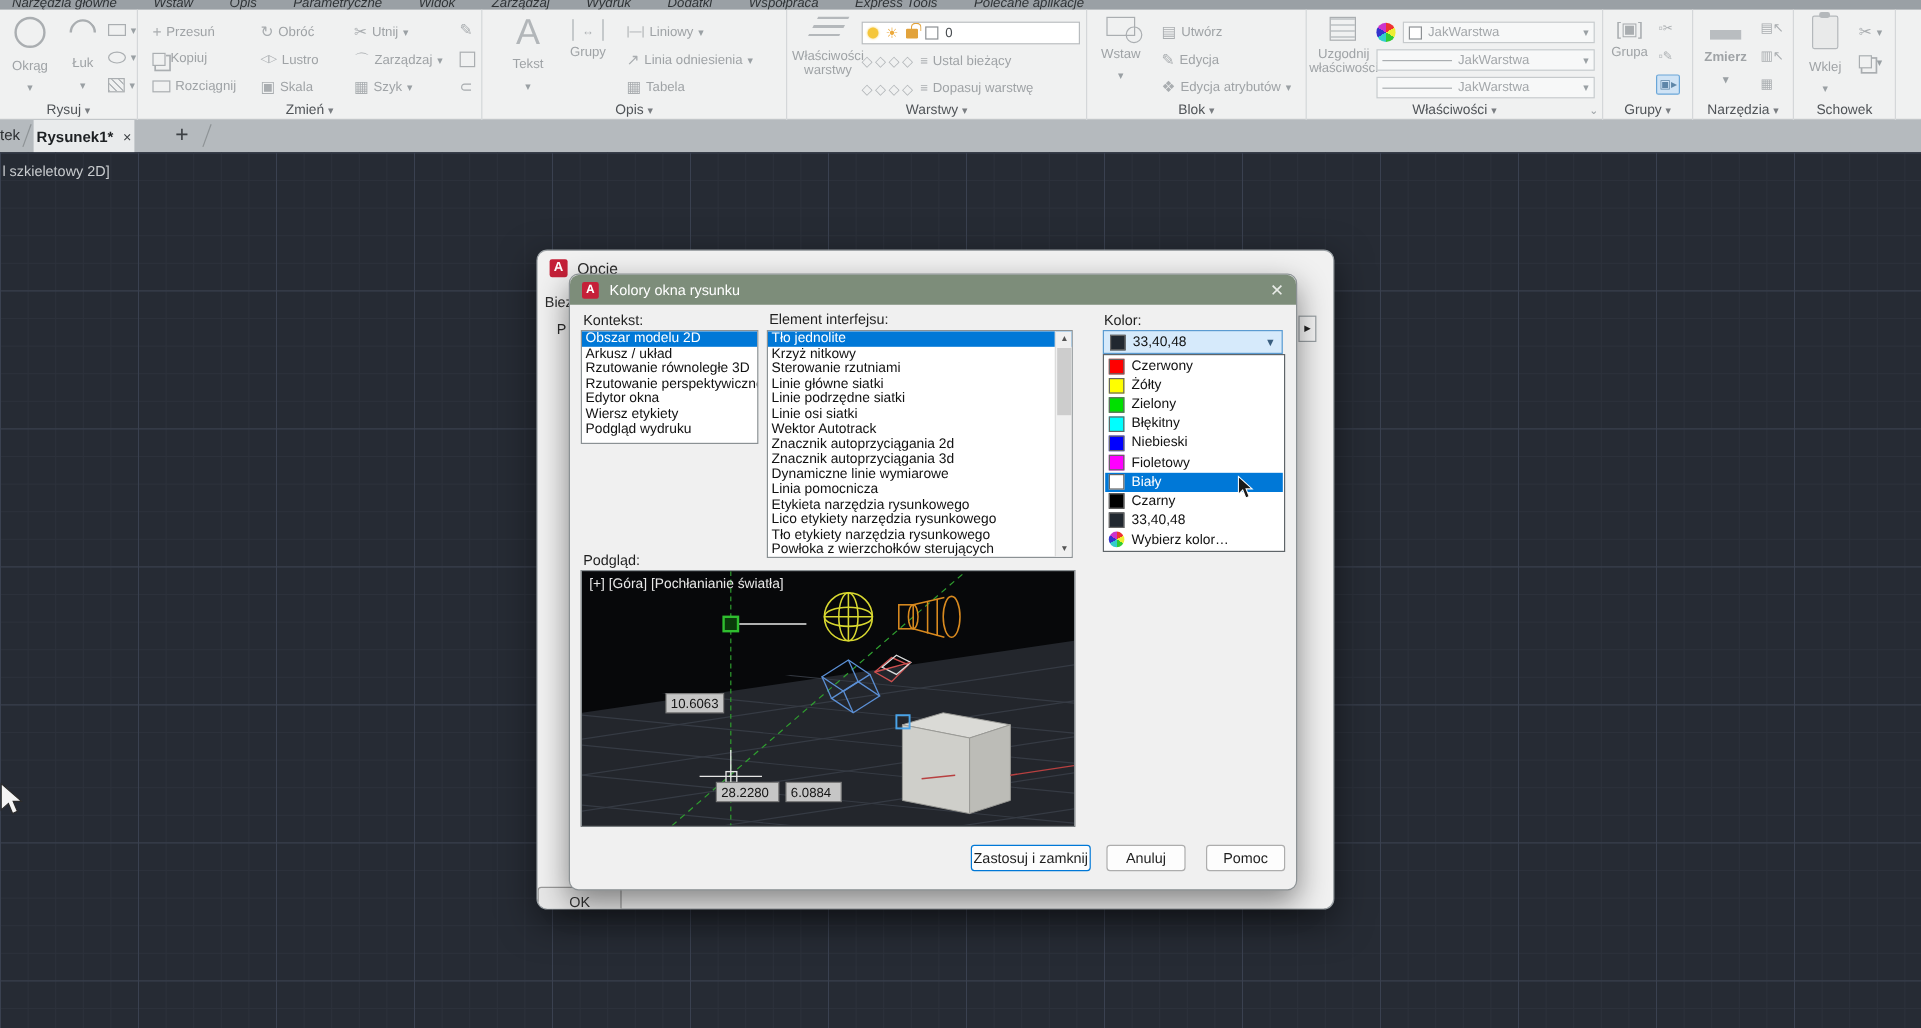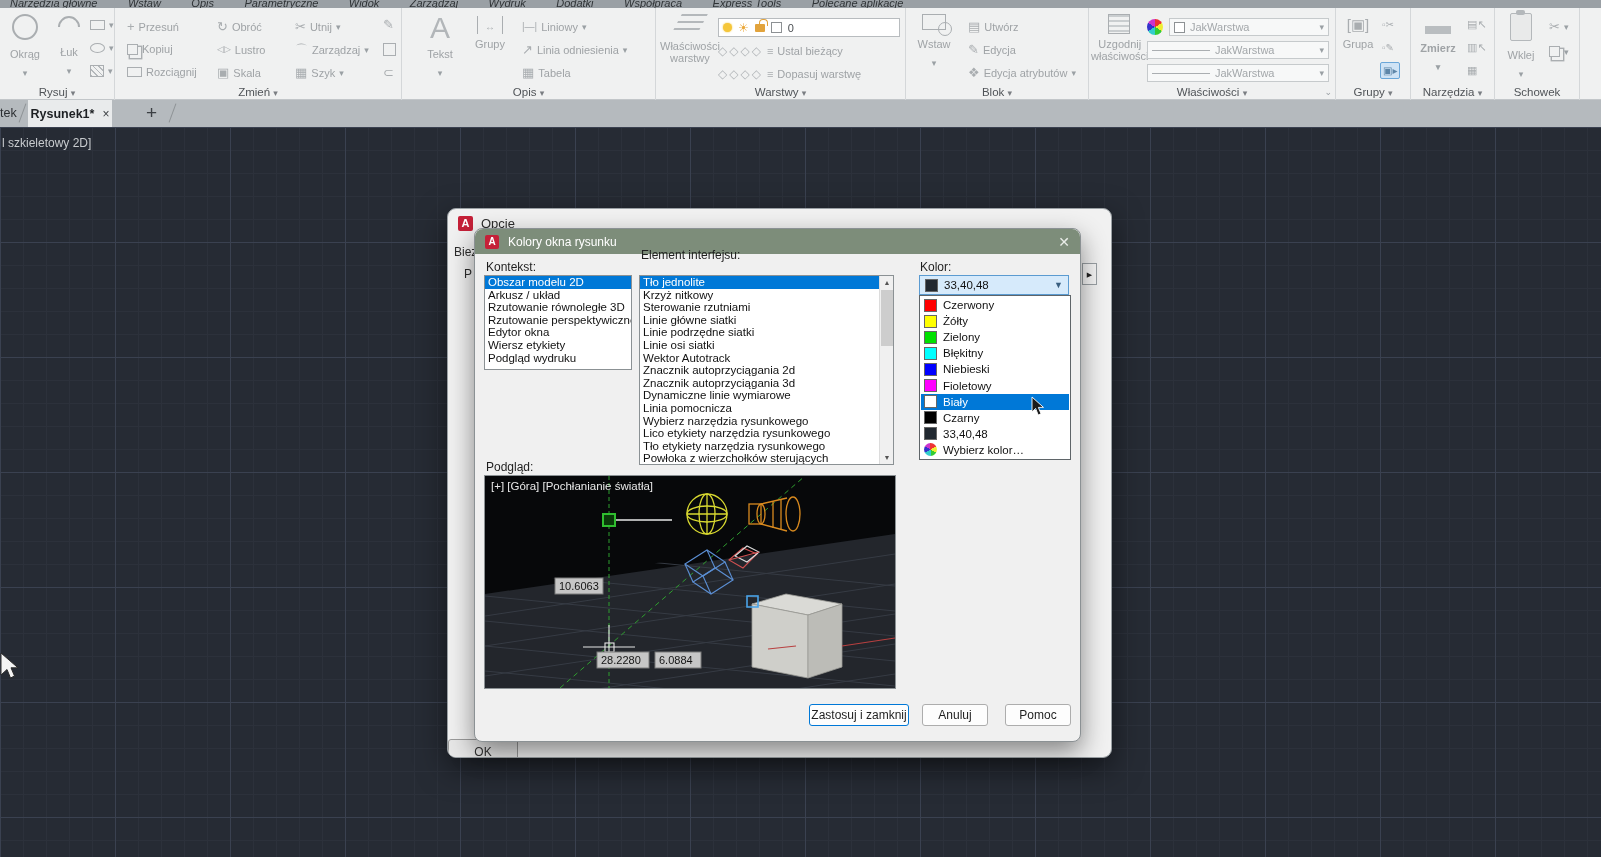--- a/index.html
+++ b/index.html
@@ -404,34 +404,34 @@
     <div class="listbox" style="left:9px;top:46px;width:148px;height:95px;">
       <div class="li sel">Obszar modelu 2D</div>
       <div class="li">Arkusz / układ</div>
       <div class="li">Rzutowanie równoległe 3D</div>
       <div class="li">Rzutowanie perspektywiczne 3D</div>
       <div class="li">Edytor okna</div>
       <div class="li">Wiersz etykiety</div>
       <div class="li">Podgląd wydruku</div>
     </div>
 
-    <div class="flabel" style="left:166px;top:19px;">Element interfejsu:</div>
+    <div class="flabel" style="left:166px;top:30px;">Element interfejsu:</div>
     <div class="listbox" style="left:164px;top:46px;width:255px;height:190px;">
       <div class="li sel">Tło jednolite</div>
       <div class="li">Krzyż nitkowy</div>
       <div class="li">Sterowanie rzutniami</div>
       <div class="li">Linie główne siatki</div>
       <div class="li">Linie podrzędne siatki</div>
       <div class="li">Linie osi siatki</div>
       <div class="li">Wektor Autotrack</div>
       <div class="li">Znacznik autoprzyciągania 2d</div>
       <div class="li">Znacznik autoprzyciągania 3d</div>
       <div class="li">Dynamiczne linie wymiarowe</div>
       <div class="li">Linia pomocnicza</div>
-      <div class="li">Wybierz narzędzia rysunkowego</div>
+      <div class="li">Etykieta narzędzia rysunkowego</div>
       <div class="li">Lico etykiety narzędzia rysunkowego</div>
       <div class="li">Tło etykiety narzędzia rysunkowego</div>
       <div class="li">Powłoka z wierzchołków sterujących</div>
       <div class="sbar">
         <span class="ar" style="top:0;">▲</span>
         <span class="thumb"></span>
         <span class="ar" style="bottom:0;">▼</span>
       </div>
     </div>
 

